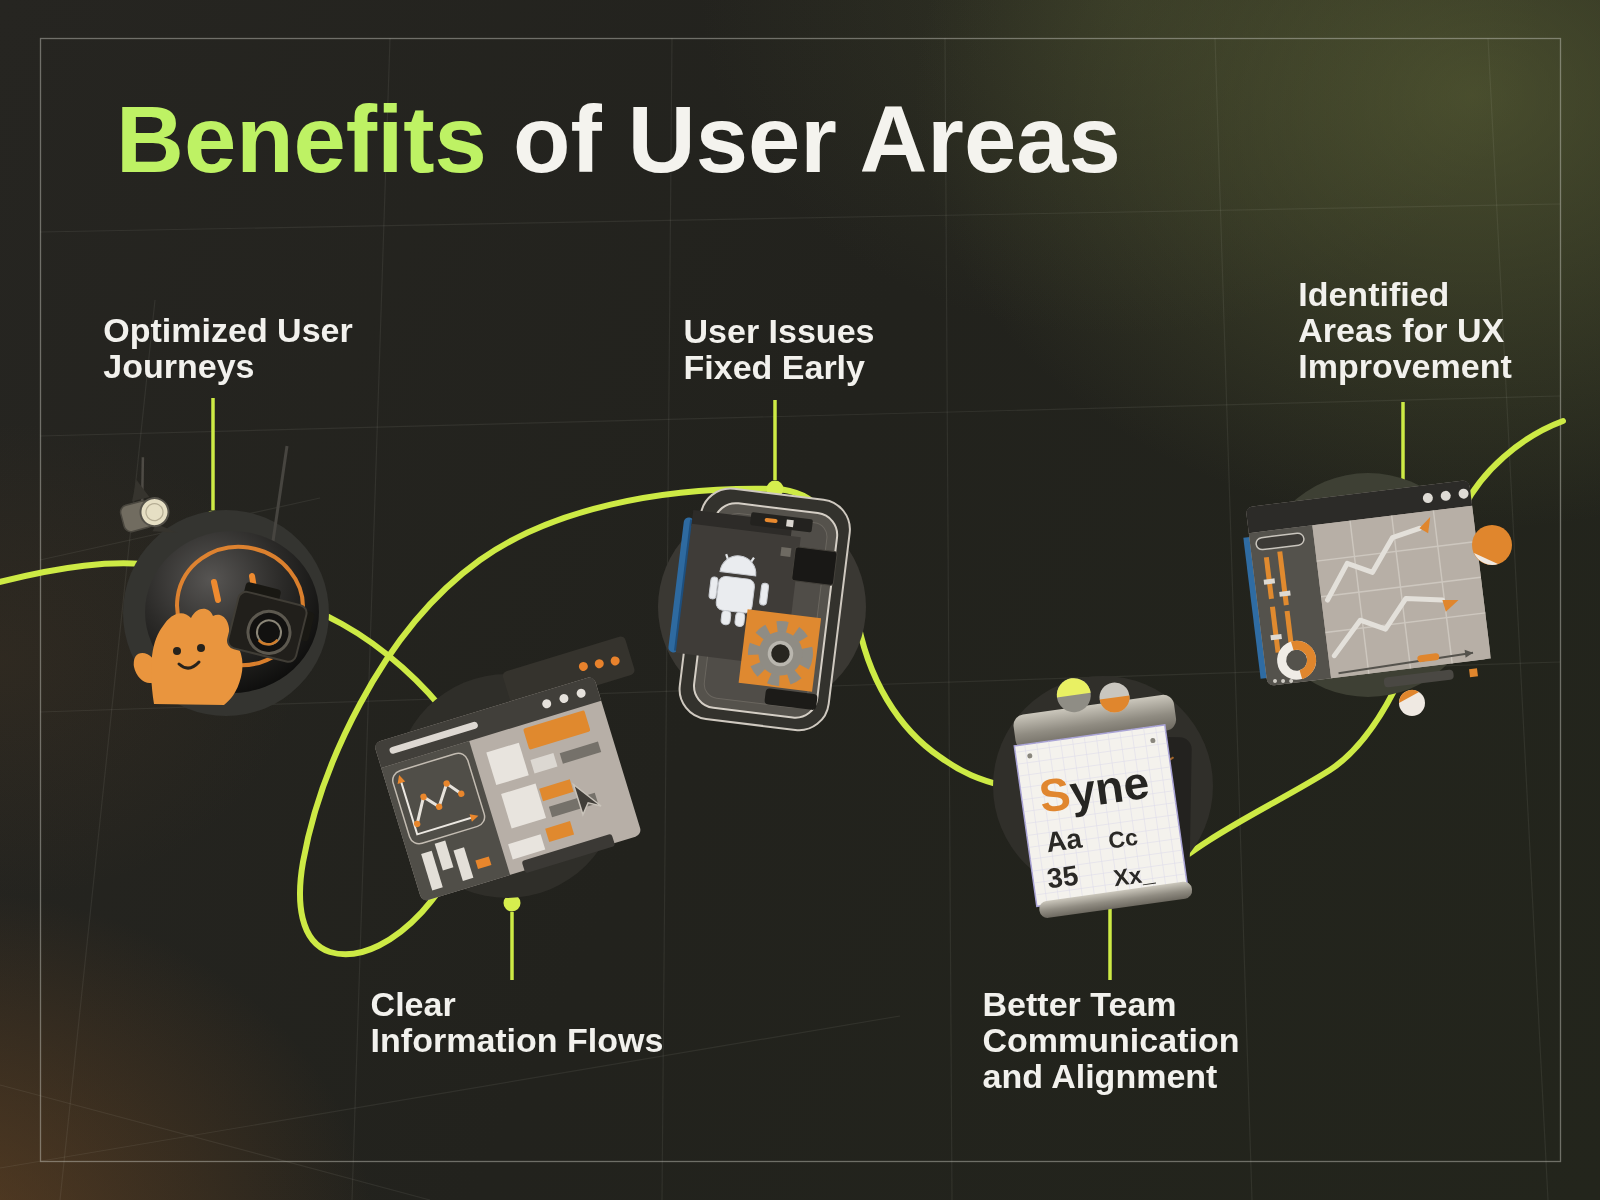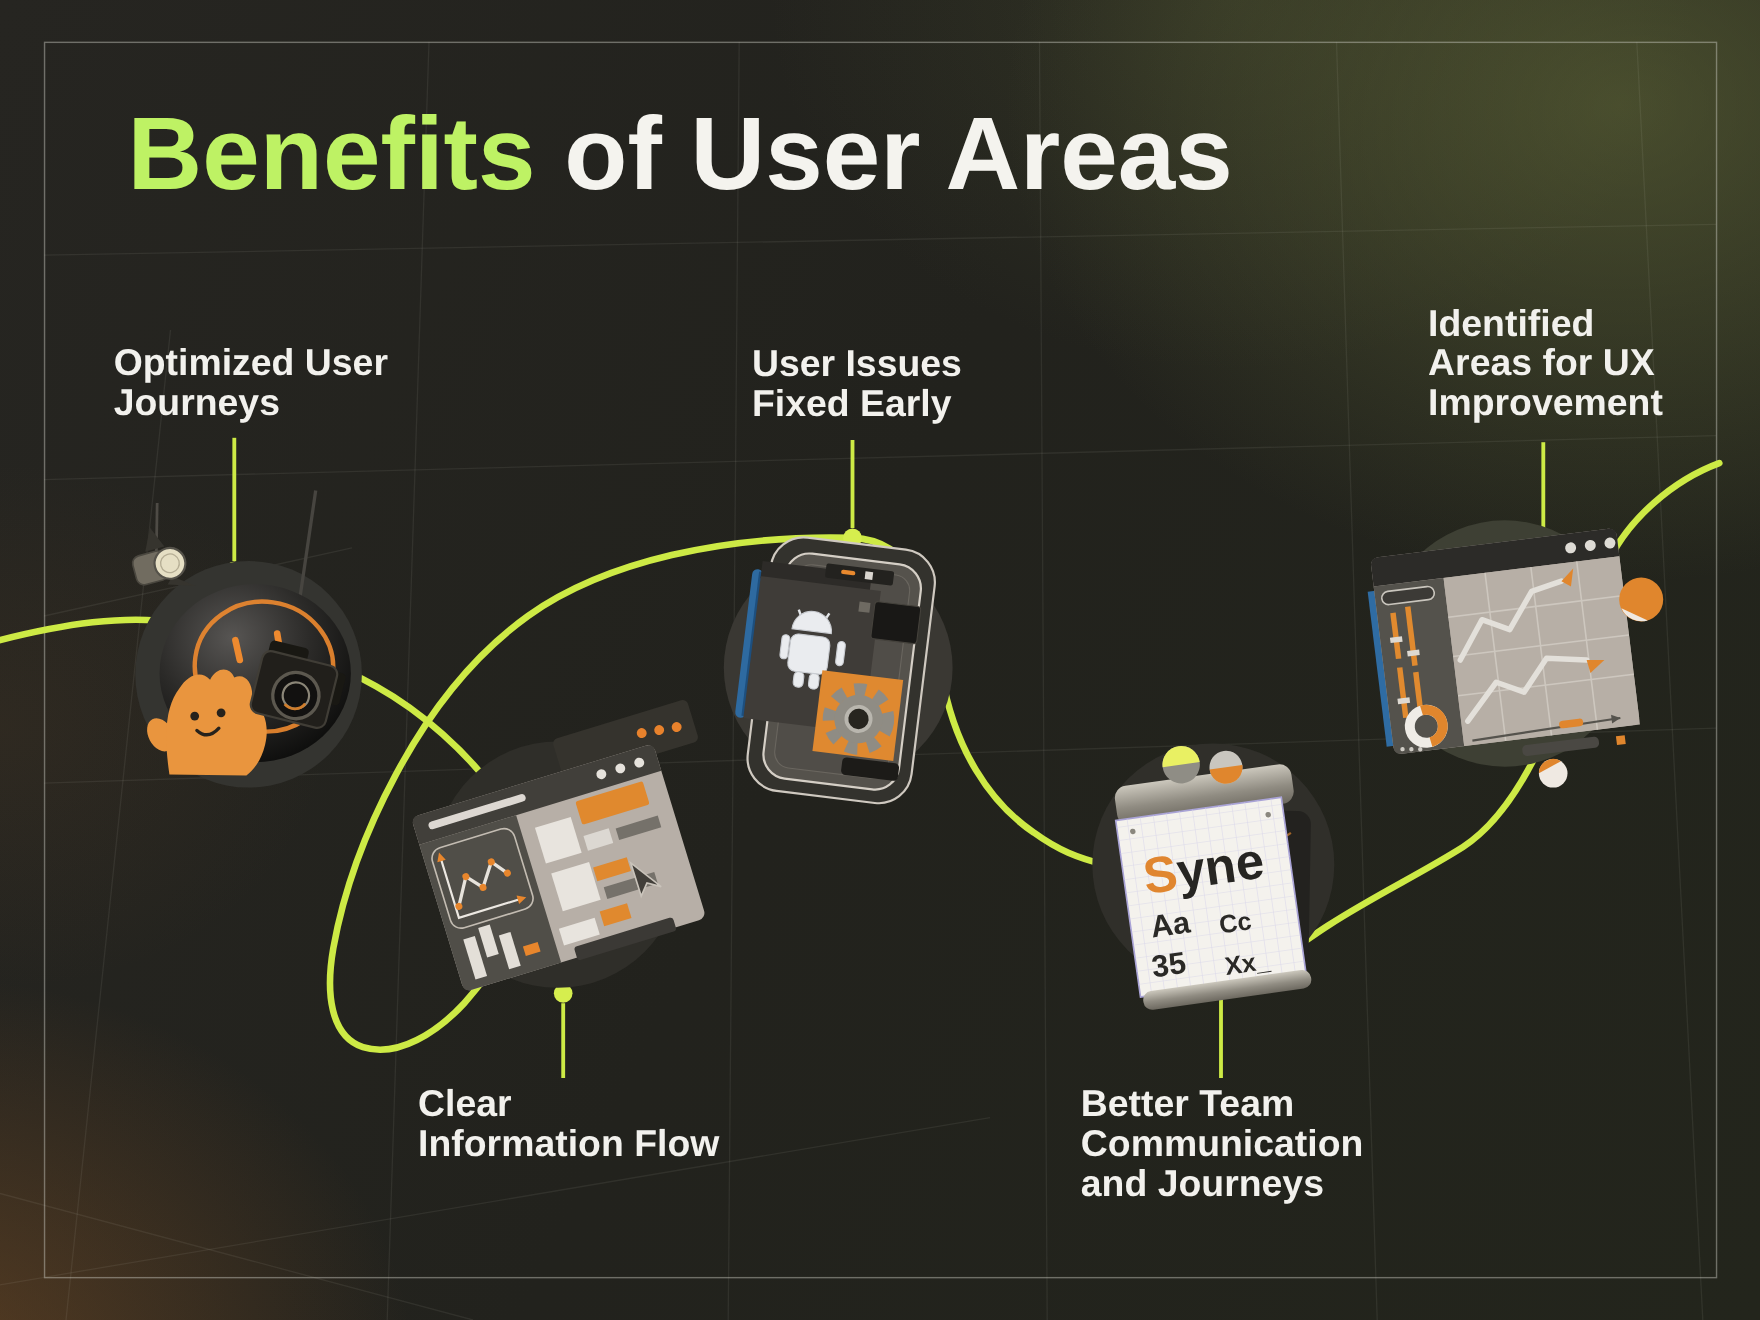--- a/index.html
+++ b/index.html
@@ -342,21 +342,21 @@
       <path d="M 1399 703 A 13 13 0 0 1 1419 692 Z" fill="#e0862d"></path>
     </g>
   </g>
 </svg>
 
 <h1 class="page-title"><span class="hl">Benefits</span><span> of User Areas</span></h1>
 
 <div class="benefit-label lbl-1">Optimized User
 Journeys</div>
 <div class="benefit-label lbl-2">Clear
-Information Flow</div>
+Information Flows</div>
 <div class="benefit-label lbl-3">User Issues
 Fixed Early</div>
 <div class="benefit-label lbl-4">Better Team
 Communication
-and Journeys</div>
+and Alignment</div>
 <div class="benefit-label lbl-5">Identified
 Areas for UX
 Improvement</div>
 
 </body></html>

